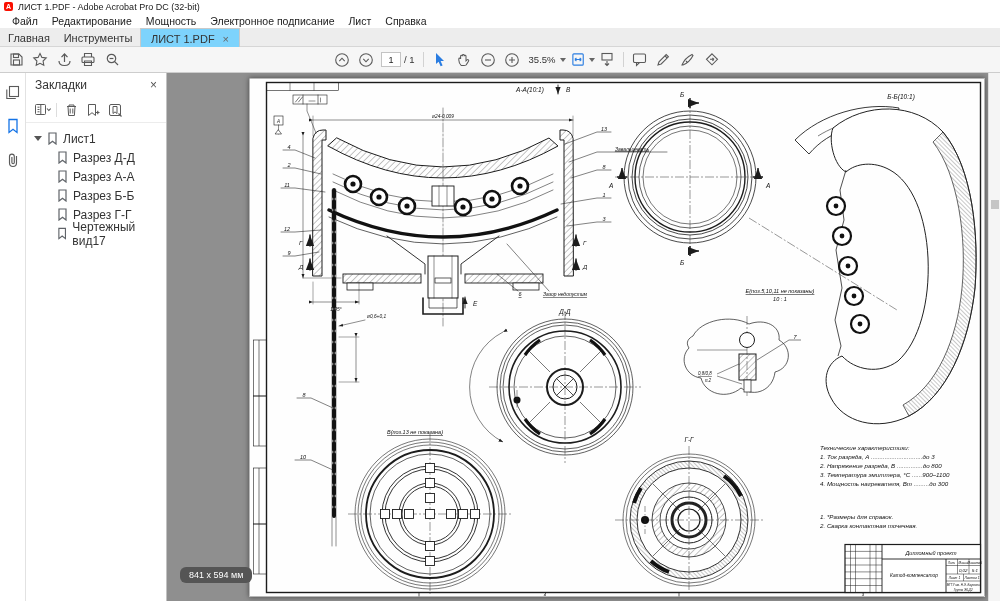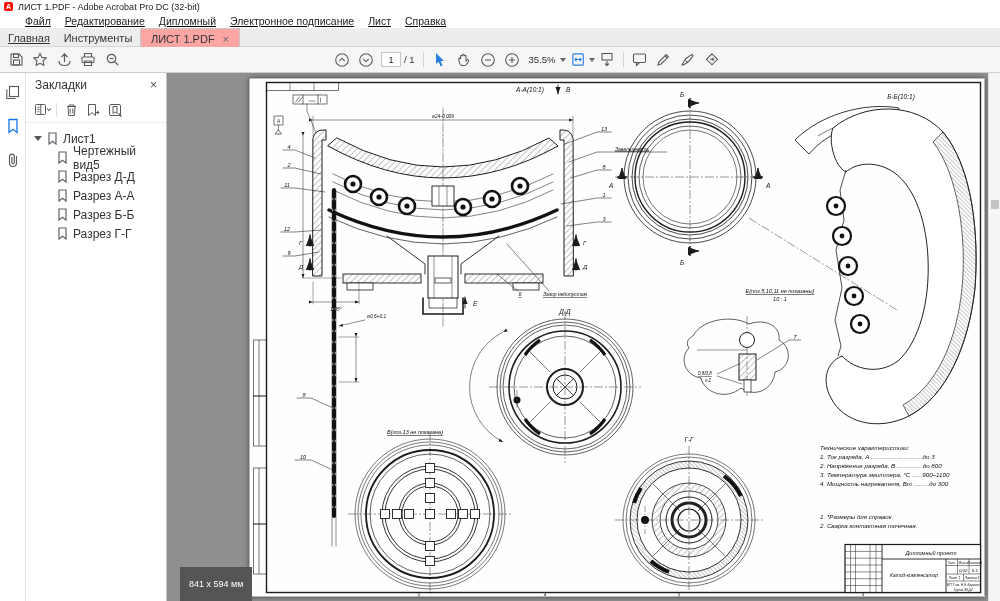--- a/index.html
+++ b/index.html
@@ -7,30 +7,30 @@
     font-family:"Liberation Sans", sans-serif; -webkit-font-smoothing:antialiased; }
   .app { width:1000px; height:601px; display:flex; flex-direction:column;justify-content:center; }
 
   
   .titlebar { height:13px; background:#fff; display:flex; align-items:center; gap:5px; padding-left:4px; flex:0 0 auto; }
   .app-icon { width:9px; height:9px; background:#fa0f00; border-radius:2px; color:#fff; font-size:7px; line-height:9px;
     text-align:center; font-weight:bold; }
   .title-text { font-size:9px; color:#1a1a1a; }
 
   
-  .menubar { height:15px; background:#fff; display:flex; align-items:center; padding-left:18px; flex:0 0 auto;text-decoration:underline; }
+  .menubar { height:15px; background:#fff; display:flex; align-items:center; padding-left:5px; flex:0 0 auto; }
   .menubar span { font-size:10.5px; color:#222; padding:0 7px; cursor:default; }
 
   
   .tabrow { height:19px; background:#ededed; position:relative; border-bottom:1px solid #d6d6d6; flex:0 0 auto; }
   .tab { position:absolute; top:0; height:19px; display:flex; align-items:center; justify-content:center;
     font-size:11px; color:#333; cursor:default; }
-  .tab-home { left:0; width:58px;text-decoration:underline; }
+  .tab-home { left:0; width:58px; }
   .tab-tools { left:58px; width:80px; }
-  .tab-doc { left:140px; width:100px; background:#fca5a5; border-left:1px solid #c9c9c9; border-right:1px solid #c9c9c9;
+  .tab-doc { left:140px; width:100px; background:#7dd3fc; border-left:1px solid #c9c9c9; border-right:1px solid #c9c9c9;
     border-top:1px solid #c9c9c9; height:20px; gap:8px; }
   .tab-close { font-size:11px; color:#666; line-height:10px; }
 
   
   .toolbar { height:26px; background:#f6f6f6; border-bottom:1px solid #cdcdcd; position:relative; flex:0 0 auto; }
   .tgroup { position:absolute; top:0; height:25px; display:flex; align-items:center; }
   .tbtn { width:24px; height:22px; display:flex; align-items:center; justify-content:center; }
   .tbtn svg { display:block; }
   .sep { width:1px; height:15px; background:#d2d2d2; margin:0 4px; }
   .page-box { width:20px; height:15px; border:1px solid #c4c4c4; background:#fff; font-size:9px; text-align:center;
@@ -53,41 +53,41 @@
   .tree { padding-top:6px; font-size:12px; color:#333; }
   .tree-row { height:19px; display:flex; align-items:center; gap:5px; padding-left:8px; }
   .tree-row.child { padding-left:31px; }
   .caret-down { width:0; height:0; border-left:4px solid transparent; border-right:4px solid transparent; border-top:5px solid #555; }
 
   
   .canvas { flex:1; position:relative; background:#8f8f8f; overflow:hidden; }
   .page { position:absolute; left:82px; top:5px; width:736px; height:519px; background:#fefefe;
     box-shadow:0 0 5px rgba(0,0,0,.5); }
   .size-tooltip { position:absolute; left:13px; top:494px; background:#555; color:#fff; font-size:9px;
-    padding:12px 9px; border-radius:0; }
+    padding:3px 9px; border-radius:6px; }
   .vscroll { width:12px; background:#f5f5f5; border-left:1px solid #dedede; position:relative; }
   .vthumb { position:absolute; left:2px; top:127px; width:8px; height:9px; background:#c5c5c5; }
 
   
   .dt { font-family:"Liberation Sans",sans-serif; font-style:italic; fill:#111; }
 </style>
 </head>
 <body>
 
 <div class="app">
 
   <div class="titlebar">
     <div class="app-icon">A</div>
     <span class="title-text">ЛИСТ 1.PDF - Adobe Acrobat Pro DC (32-bit)</span>
   </div>
 
   <div class="menubar">
     <span>Файл</span>
     <span>Редактирование</span>
-    <span>Дипломный</span>
+    <span>Мощность</span>
     <span>Электронное подписание</span>
     <span>Лист</span>
     <span>Справка</span>
   </div>
 
   <div class="tabrow">
     <div class="tab tab-home">Главная</div>
     <div class="tab tab-tools">Инструменты</div>
     <div class="tab tab-doc">
       <span>ЛИСТ 1.PDF</span>
@@ -307,45 +307,45 @@
           <span class="caret-down"></span>
           <svg width="11" height="13" viewBox="0 0 11 13">
               <path d="M2,1 h7 v11 l-3.5,-2.8 -3.5,2.8 z" fill="none" stroke="#5f6368" stroke-width="1.2"></path>
             </svg>
           <span>Лист1</span>
         </div>
         <div class="tree-row child">
           <svg width="11" height="13" viewBox="0 0 11 13">
               <path d="M2,1 h7 v11 l-3.5,-2.8 -3.5,2.8 z" fill="none" stroke="#5f6368" stroke-width="1.2"></path>
             </svg>
-          <span>Чертежный вид5</span>
+          <span>Разрез Д-Д</span>
         </div>
         <div class="tree-row child">
           <svg width="11" height="13" viewBox="0 0 11 13">
               <path d="M2,1 h7 v11 l-3.5,-2.8 -3.5,2.8 z" fill="none" stroke="#5f6368" stroke-width="1.2"></path>
             </svg>
-          <span>Разрез Д-Д</span>
+          <span>Разрез А-А</span>
         </div>
         <div class="tree-row child">
           <svg width="11" height="13" viewBox="0 0 11 13">
               <path d="M2,1 h7 v11 l-3.5,-2.8 -3.5,2.8 z" fill="none" stroke="#5f6368" stroke-width="1.2"></path>
             </svg>
-          <span>Разрез А-А</span>
+          <span>Разрез Б-Б</span>
         </div>
         <div class="tree-row child">
           <svg width="11" height="13" viewBox="0 0 11 13">
               <path d="M2,1 h7 v11 l-3.5,-2.8 -3.5,2.8 z" fill="none" stroke="#5f6368" stroke-width="1.2"></path>
             </svg>
-          <span>Разрез Б-Б</span>
+          <span>Разрез Г-Г</span>
         </div>
         <div class="tree-row child">
           <svg width="11" height="13" viewBox="0 0 11 13">
               <path d="M2,1 h7 v11 l-3.5,-2.8 -3.5,2.8 z" fill="none" stroke="#5f6368" stroke-width="1.2"></path>
             </svg>
-          <span>Разрез Г-Г</span>
+          <span>Чертежный вид17</span>
         </div>
       </div>
     </div>
 
     <div class="canvas">
       <div class="page">
         <svg width="736" height="519" viewBox="0 0 736 519">
           <defs>
             <pattern id="h1" width="4.5" height="4.5" patternUnits="userSpaceOnUse" patternTransform="rotate(45)">
               <line x1="0" y1="0" x2="0" y2="4.5" stroke="#555" stroke-width="0.7"></line>

